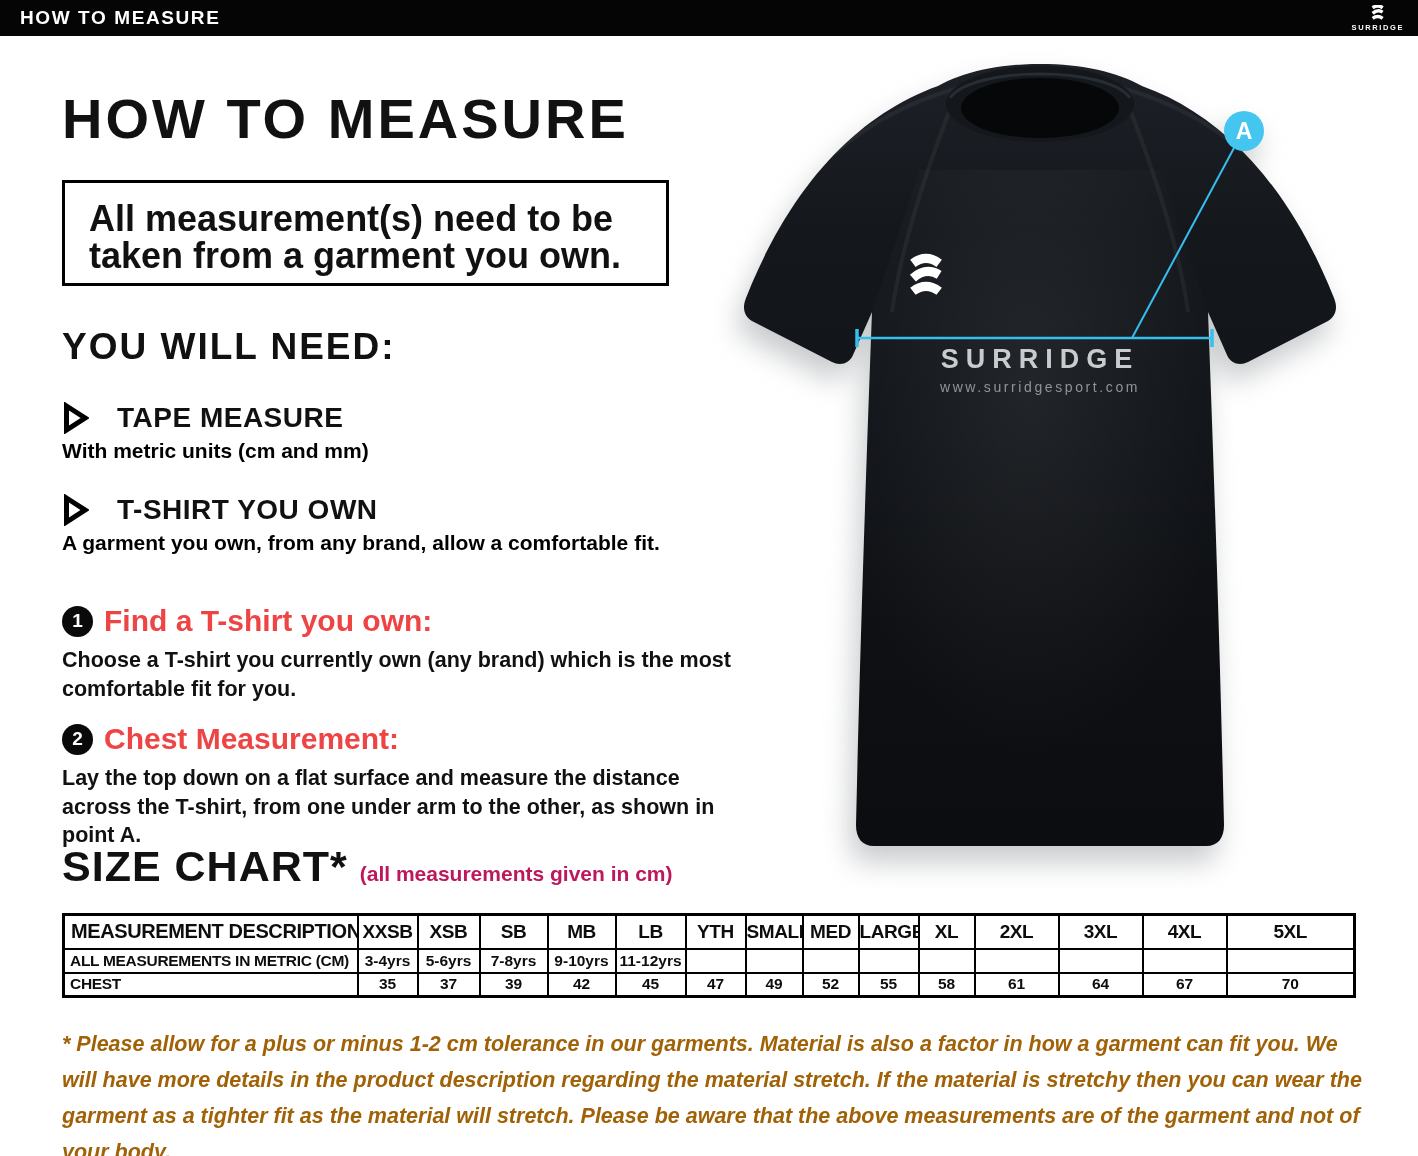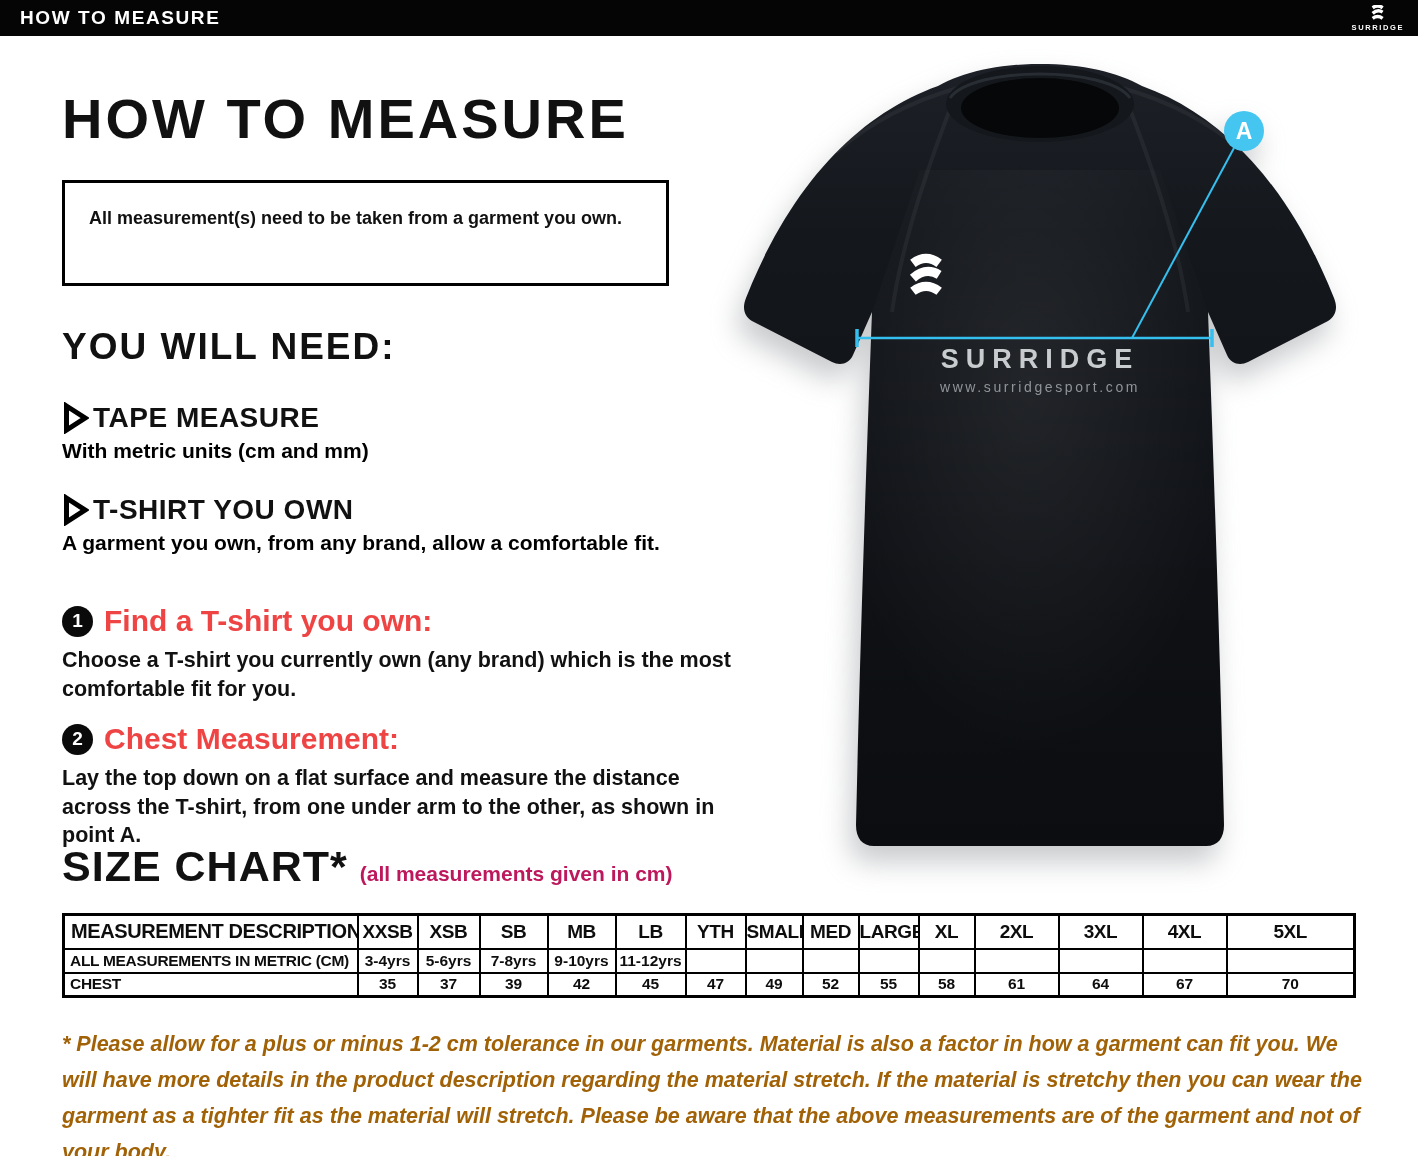--- a/index.html
+++ b/index.html
@@ -12,28 +12,28 @@
             display:flex; align-items:center; justify-content:space-between; padding:0 10px 0 20px; }
   .topbar-title { color:#fff; font-size:19px; font-weight:700; letter-spacing:1.6px; }
   .topbar-brand { display:flex; flex-direction:column; align-items:center; margin-right:4px; }
   .topbar-brand svg { display:block; }
   .topbar-brand-text { color:#fff; font-size:7.5px; font-weight:700; letter-spacing:1.6px; margin-top:1px; }
 
   
   .h1 { position:absolute; left:62px; top:86px; font-size:56px; font-weight:700; letter-spacing:3px; color:#111; }
 
   .notice-box { position:absolute; left:62px; top:180px; width:607px; height:106px; border:3px solid #000;
-                padding:17px 24px; font-size:18px; font-weight:700; line-height:37px; color:#111; }
+                padding:17px 24px; font-size:36px; font-weight:700; line-height:37px; color:#111; }
 
   .ywn-heading { position:absolute; left:62px; top:326px; font-size:37px; font-weight:700; letter-spacing:2px; color:#111; }
 
   .need-item { position:absolute; left:62px; width:700px; }
   .need-item.item-0 { top:402px; }
   .need-item.item-1 { top:494px; }
-  .need-row { display:flex; align-items:flex-start; gap:4px; }
+  .need-row { display:flex; align-items:flex-start; gap:28px; }
   .tri-icon { width:27px; height:32px; flex:0 0 auto; }
   .need-title { font-size:28px; font-weight:700; letter-spacing:0.5px; color:#111; }
   .need-desc { margin-top:5px; font-size:21px; font-weight:700; color:#000000; }
 
   .step { position:absolute; left:62px; width:700px; }
   .step.step-0 { top:604px; }
   .step.step-1 { top:722px; }
   .step-row { display:flex; align-items:center; gap:11px; }
   .step-num { width:31px; height:31px; border-radius:50%; background:#0a0a0a; color:#fff; font-size:19px;
               font-weight:700; display:flex; align-items:center; justify-content:center; flex:0 0 auto; }

